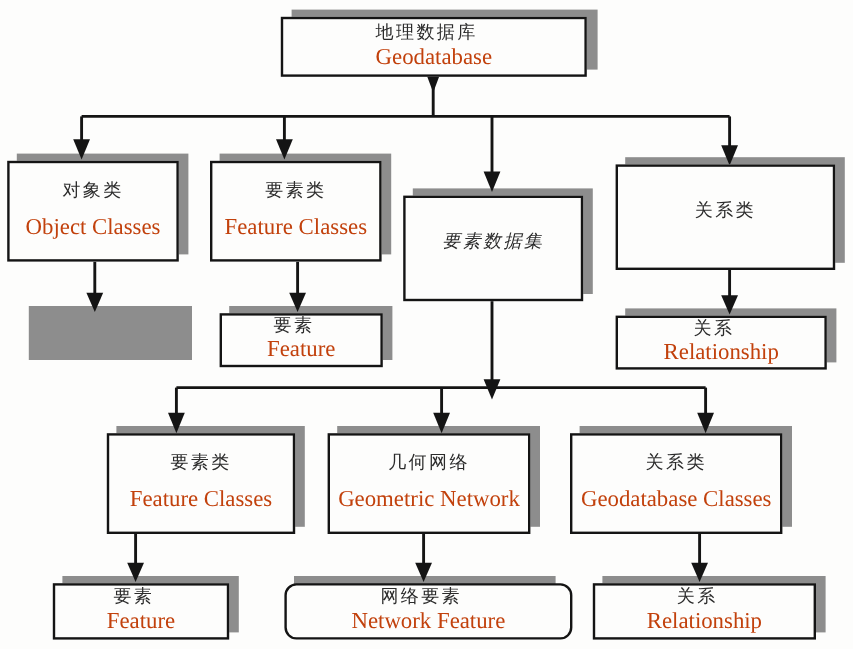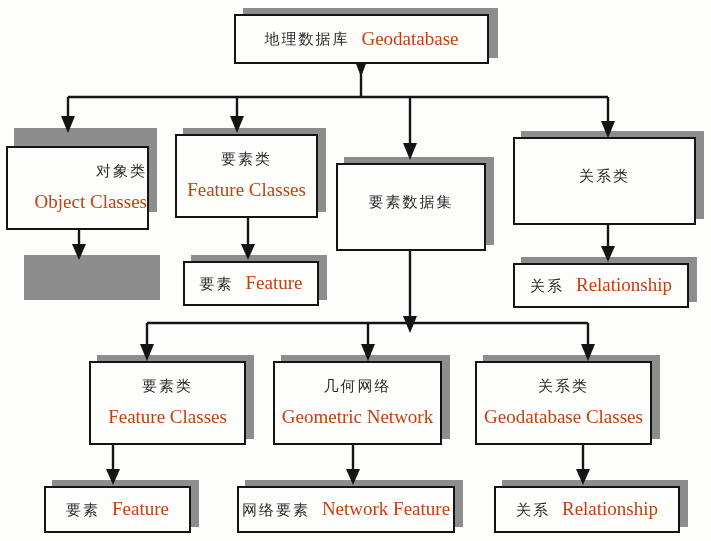--- a/index.html
+++ b/index.html
@@ -37,21 +37,21 @@
     line-height:1.2;
     color:#2b2b2b;
   }
   .line-en{
     font-size:19px;
     line-height:1.2;
     color:#c2410c;
   }
   .two-line .line-cn{margin-bottom:11px;}
   .single{
-    flex-direction:row;
+    flex-direction:column;
     align-items:center;
     justify-content:center;
   }
   .single .line-cn{margin-right:12px;}
 
   
   svg#wires{
     position:absolute;left:0;top:0;width:711px;height:541px;
     z-index:2;
     pointer-events:none;
@@ -110,33 +110,33 @@
     </g>
   </svg>
 
   <div class="shadow" style="left:243px;top:8px;width:255px;height:50px;"></div>
   <div class="node single" style="left:234px;top:14px;width:255px;height:50px;">
     <span class="line-cn">地理数据库</span>
     <span class="line-en">Geodatabase</span>
   </div>
 
   <div class="shadow" style="left:14px;top:128px;width:143px;height:84px;"></div>
-  <div class="node two-line" style="left:6px;top:146px;width:143px;height:84px;align-items:flex-end;">
+  <div class="node two-line" style="left:6px;top:134px;width:143px;height:84px;">
     <span class="line-cn">对象类</span>
     <span class="line-en">Object Classes</span>
   </div>
 
   <div class="shadow" style="left:183px;top:128px;width:143px;height:84px;"></div>
   <div class="node two-line" style="left:175px;top:134px;width:143px;height:84px;">
     <span class="line-cn">要素类</span>
     <span class="line-en">Feature Classes</span>
   </div>
 
   <div class="shadow" style="left:344px;top:157px;width:150px;height:88px;"></div>
-  <div class="node two-line" style="left:336px;top:163px;width:150px;height:88px;">
+  <div class="node two-line" style="left:336px;top:163px;width:150px;height:88px;font-style:italic;">
     <span class="line-cn">要素数据集</span>
   </div>
 
   <div class="shadow" style="left:521px;top:131px;width:183px;height:88px;"></div>
   <div class="node two-line" style="left:513px;top:137px;width:183px;height:88px;">
     <span class="line-cn">关系类</span>
   </div>
 
   <div class="shadow" style="left:24px;top:255px;width:136px;height:45px;"></div>
 
@@ -170,21 +170,21 @@
     <span class="line-en">Geodatabase Classes</span>
   </div>
 
   <div class="shadow" style="left:52px;top:480px;width:147px;height:47px;"></div>
   <div class="node single" style="left:44px;top:486px;width:147px;height:47px;">
     <span class="line-cn">要素</span>
     <span class="line-en">Feature</span>
   </div>
 
   <div class="shadow" style="left:245px;top:480px;width:218px;height:47px;"></div>
-  <div class="node single" style="left:237px;top:486px;width:218px;height:47px;">
+  <div class="node single" style="left:237px;top:486px;width:240px;height:47px;border-radius:10px;">
     <span class="line-cn">网络要素</span>
     <span class="line-en">Network Feature</span>
   </div>
 
   <div class="shadow" style="left:502px;top:480px;width:186px;height:47px;"></div>
   <div class="node single" style="left:494px;top:486px;width:186px;height:47px;">
     <span class="line-cn">关系</span>
     <span class="line-en">Relationship</span>
   </div>
 

